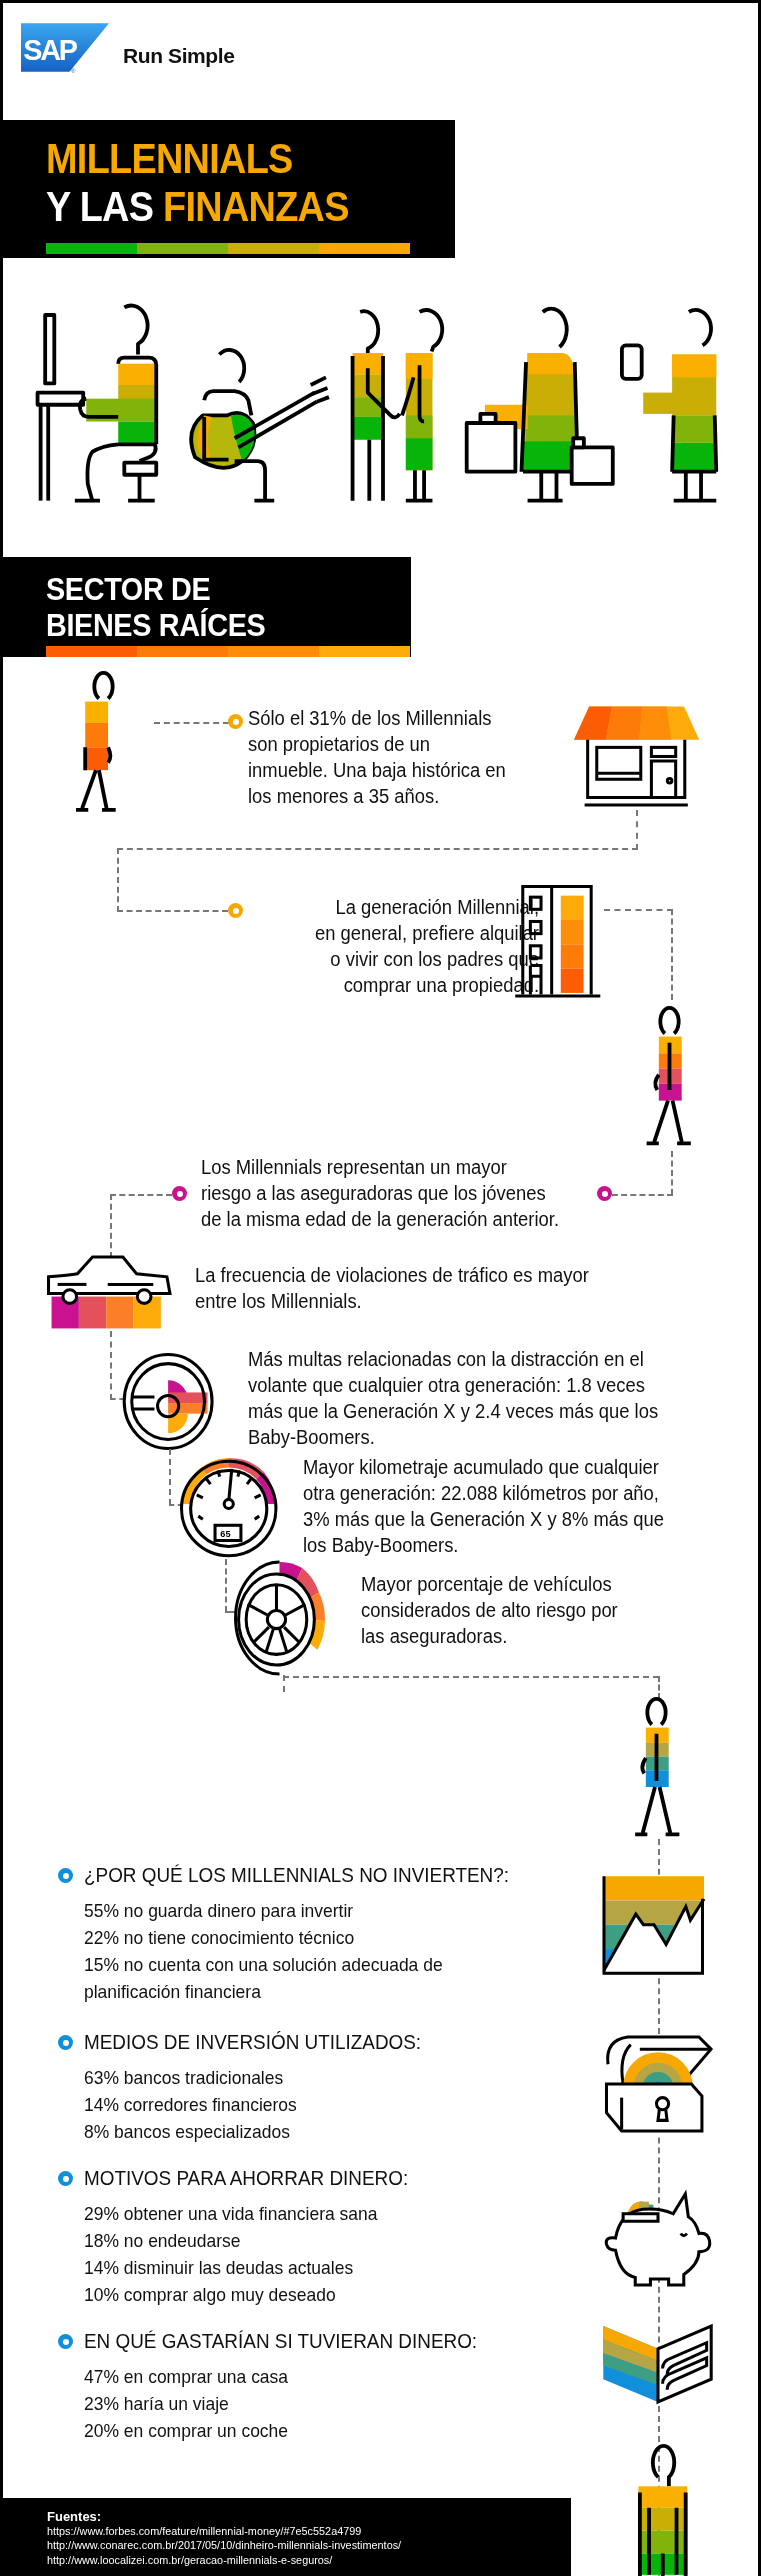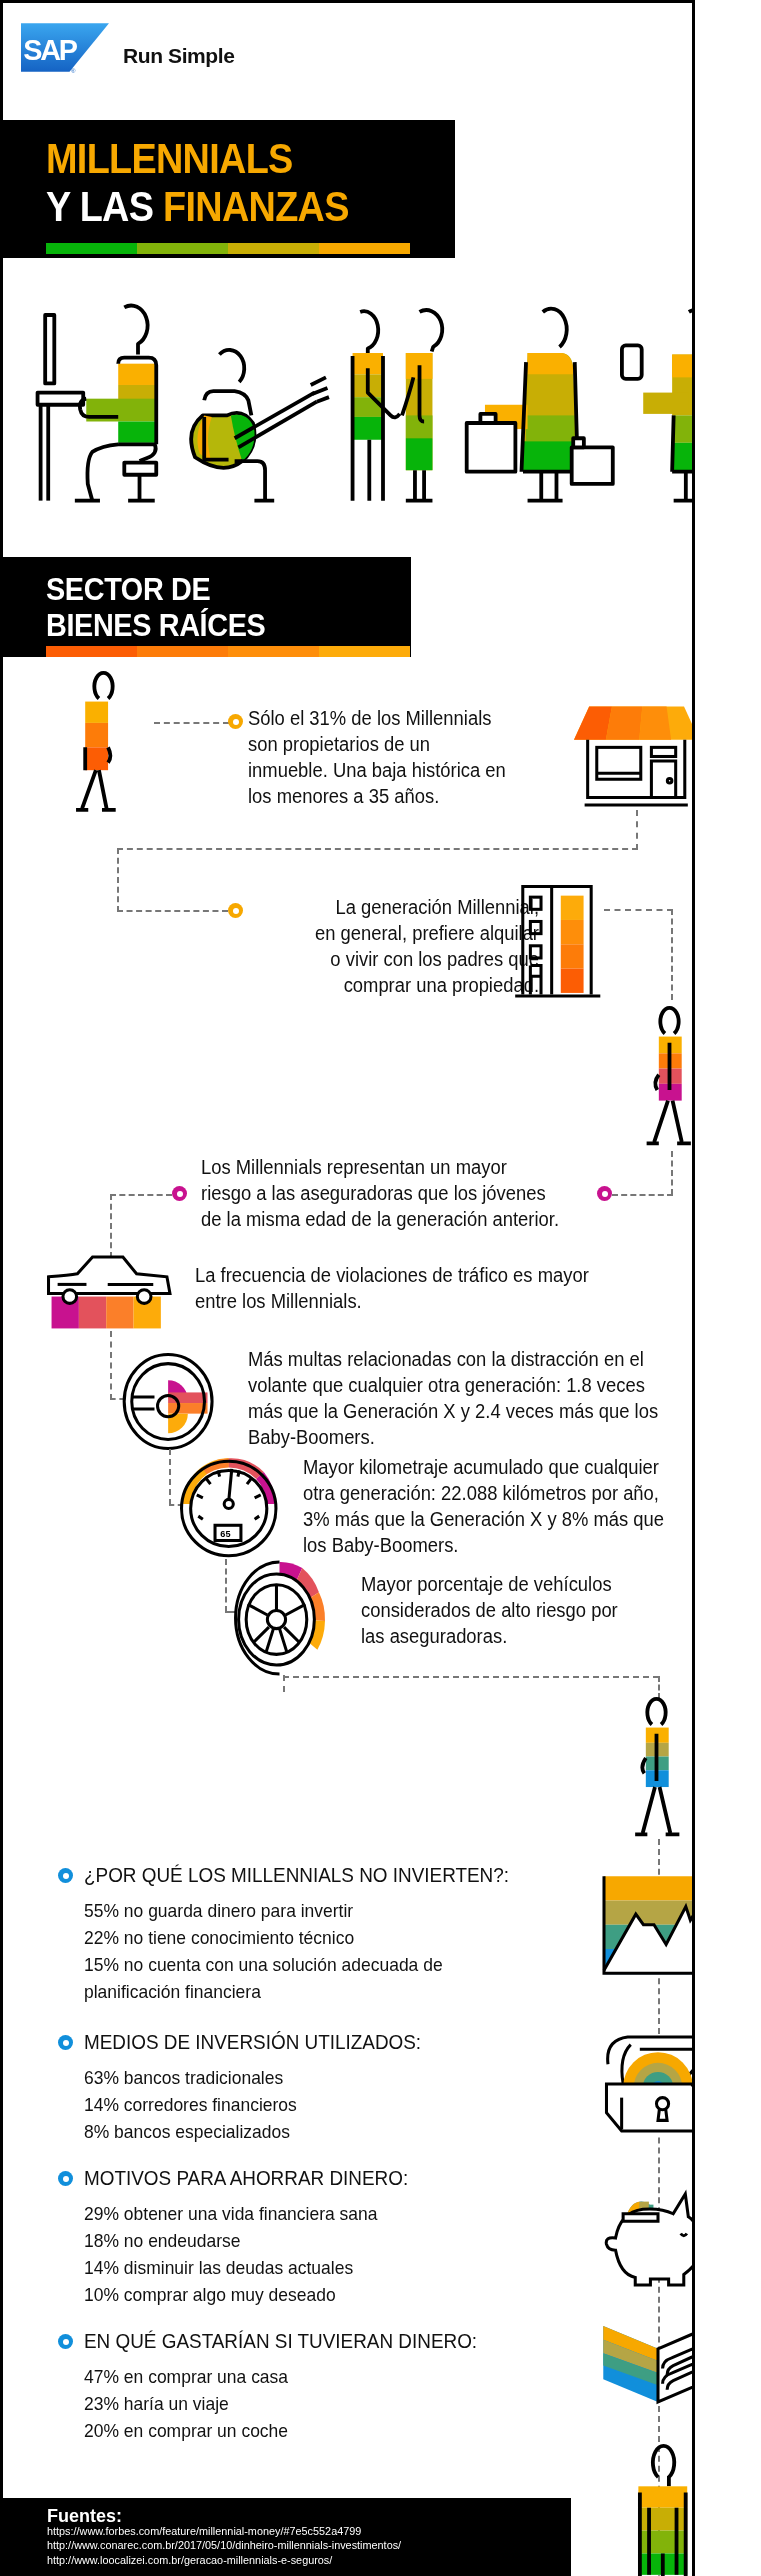--- a/index.html
+++ b/index.html
@@ -1,18 +1,18 @@
 <!DOCTYPE html>
 <html style="font-size:12px"><head>
 <meta charset="utf-8">
 <style>
   * { box-sizing: border-box; margin: 0; padding: 0; }
   html, body { width: 761px; height: 2576px; background: #fff; overflow: hidden; }
   body { font-family: "Liberation Sans", "DejaVu Sans", sans-serif; color: #111; }
-  .page { position: relative; width: 695px; height: 2576px; border: 3px solid #000; border-bottom: none; background: #fff; overflow: hidden; }
+  .page { position: relative; width: 761px; height: 2576px; border: 3px solid #000; border-bottom: none; background: #fff; overflow: hidden; }
   .abs { position: absolute; }
 
   
   .logo { left: 18px; top: 20px; width: 104px; height: 52px; }
   .run-simple { left: 120px; top: 41px; font-size: 21px; font-weight: bold; letter-spacing: -0.4px; color: #111; }
 
   
   .black-box { background: #000; color: #fff; left: -3px; margin-top: 8px; }
   .title-box { top: 109px; width: 455px; height: 138px; }
   .title-line { position: absolute; left: 46px; font-size: 43px; font-weight: bold; letter-spacing: -0.8px; line-height: 1; transform: scaleX(0.88); transform-origin: left; }
@@ -33,21 +33,21 @@
   .txt-r { text-align: right; transform-origin: right top; }
   .dot { position: absolute; width: 15px; height: 15px; border-radius: 50%; }
   .dot::after { content: ""; position: absolute; left: 4.6px; top: 4.6px; width: 6px; height: 6px; border-radius: 50%; background: #fff; }
   .dash-h { position: absolute; height: 0; border-top: 2.3px dashed #777; }
   .dash-v { position: absolute; width: 0; border-left: 2.3px dashed #777; }
 
   .inv-head { font-size: 21px; line-height: 26px; color: #111; transform: scaleX(0.9); transform-origin: left top; white-space: nowrap; }
   .inv-item { font-size: 19px; line-height: 27px; color: #111; transform: scaleX(0.92); transform-origin: left top; }
 
   .sources { left: -3px; top: 2495px; width: 571px; height: 84px; background: #000; color: #fff; padding: 10.7px 0 0 47px; }
-  .src-title { font-size: 18px; font-weight: bold; line-height: 15px; }
+  .src-title { font-size: 13px; font-weight: bold; line-height: 15px; }
   .src-line { font-size: 11.8px; line-height: 14.5px; transform: scaleX(0.92); transform-origin: left; white-space: nowrap; }
   svg { display: block; overflow: visible; }
 </style>
 </head>
 <body>
 
 <div class="page">
 
   <div class="abs logo">
     <svg width="91" height="52" viewBox="0 0 120 68">

